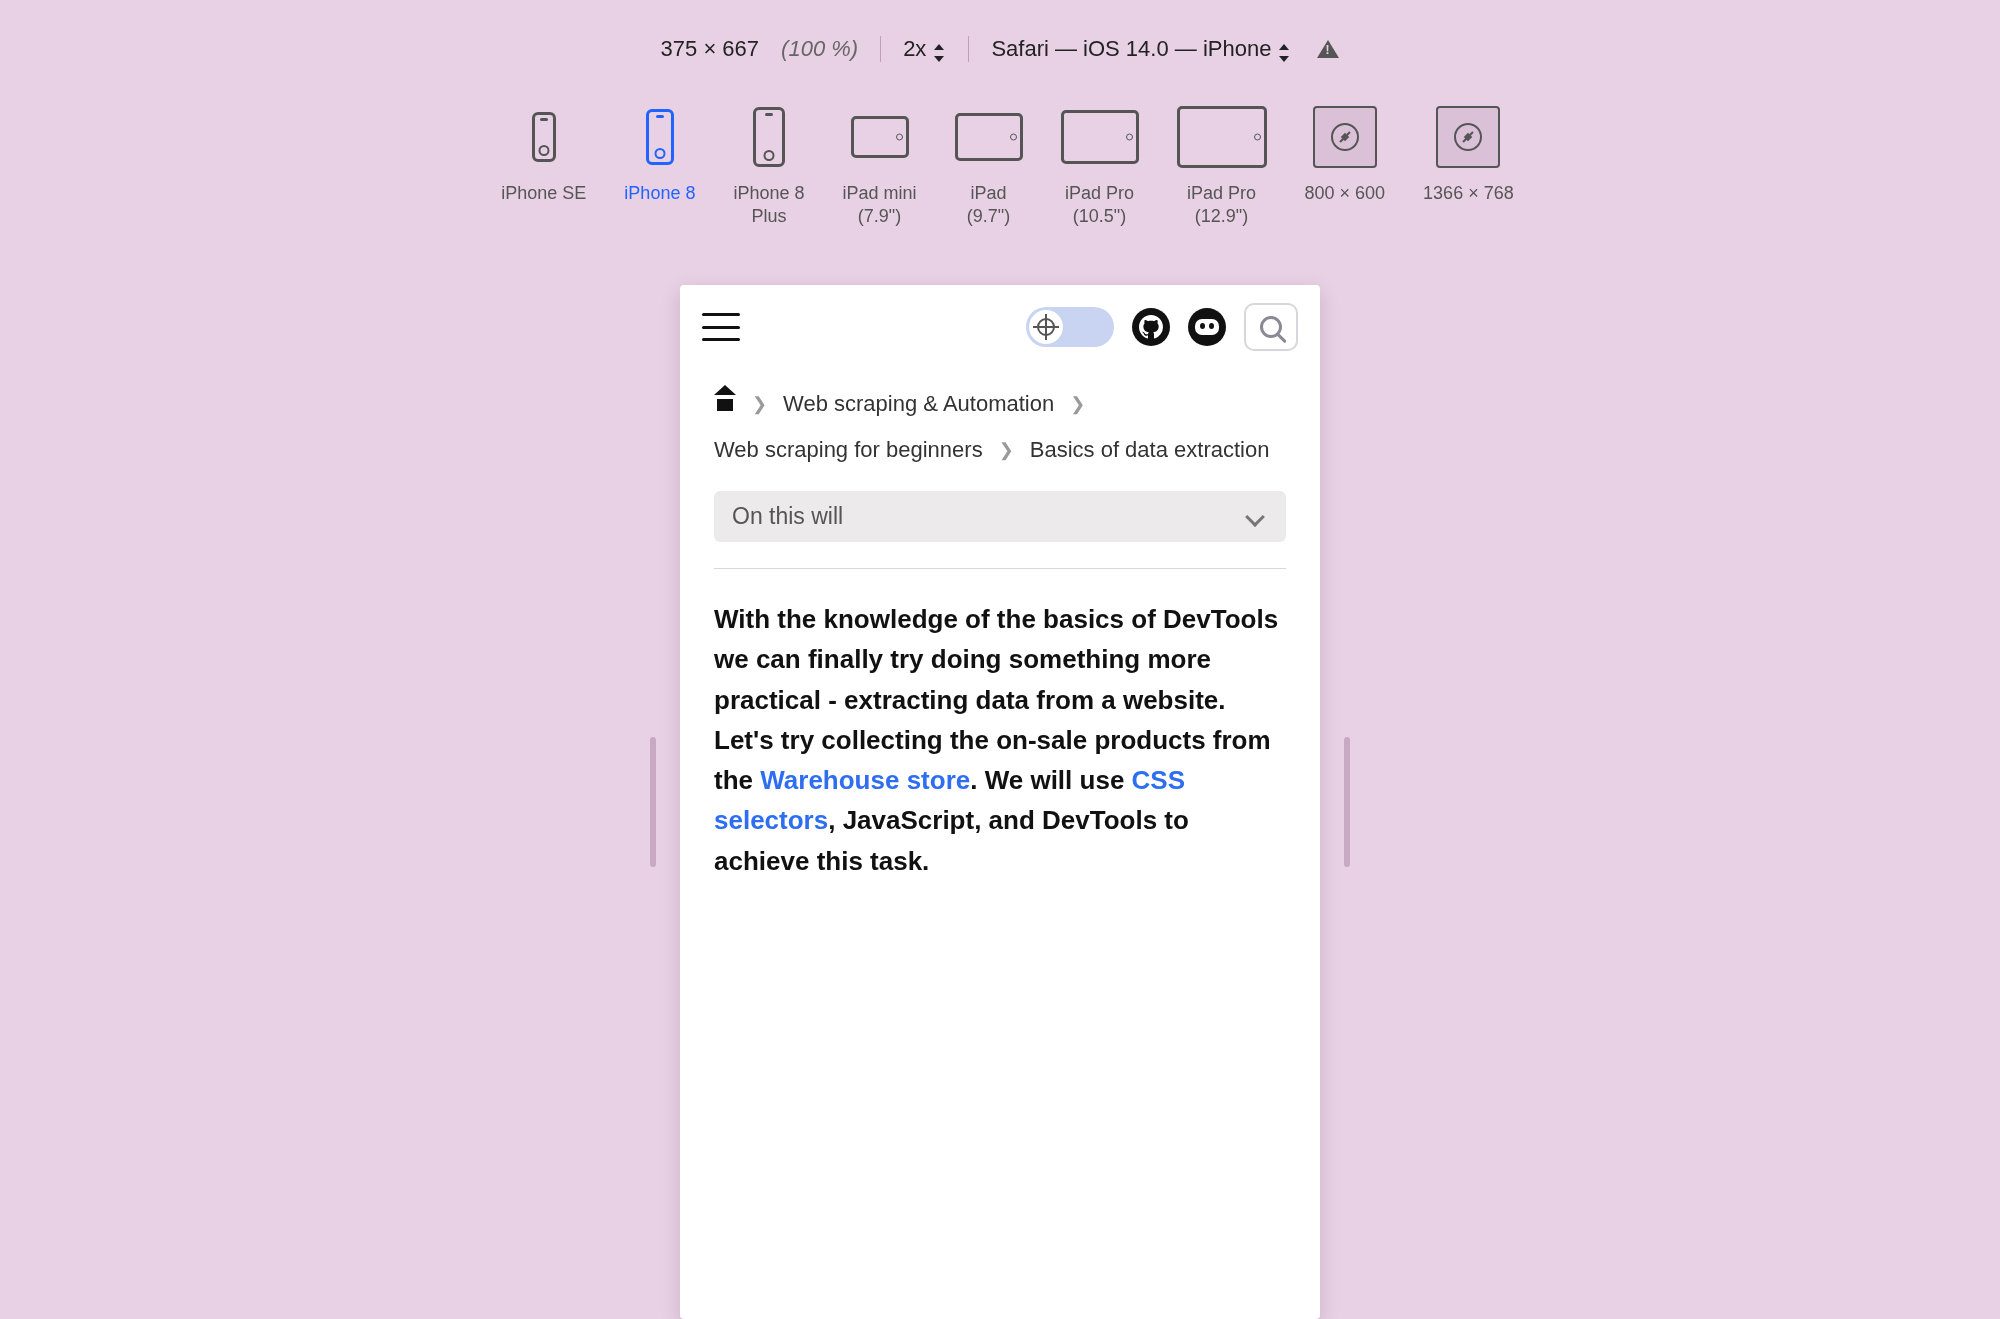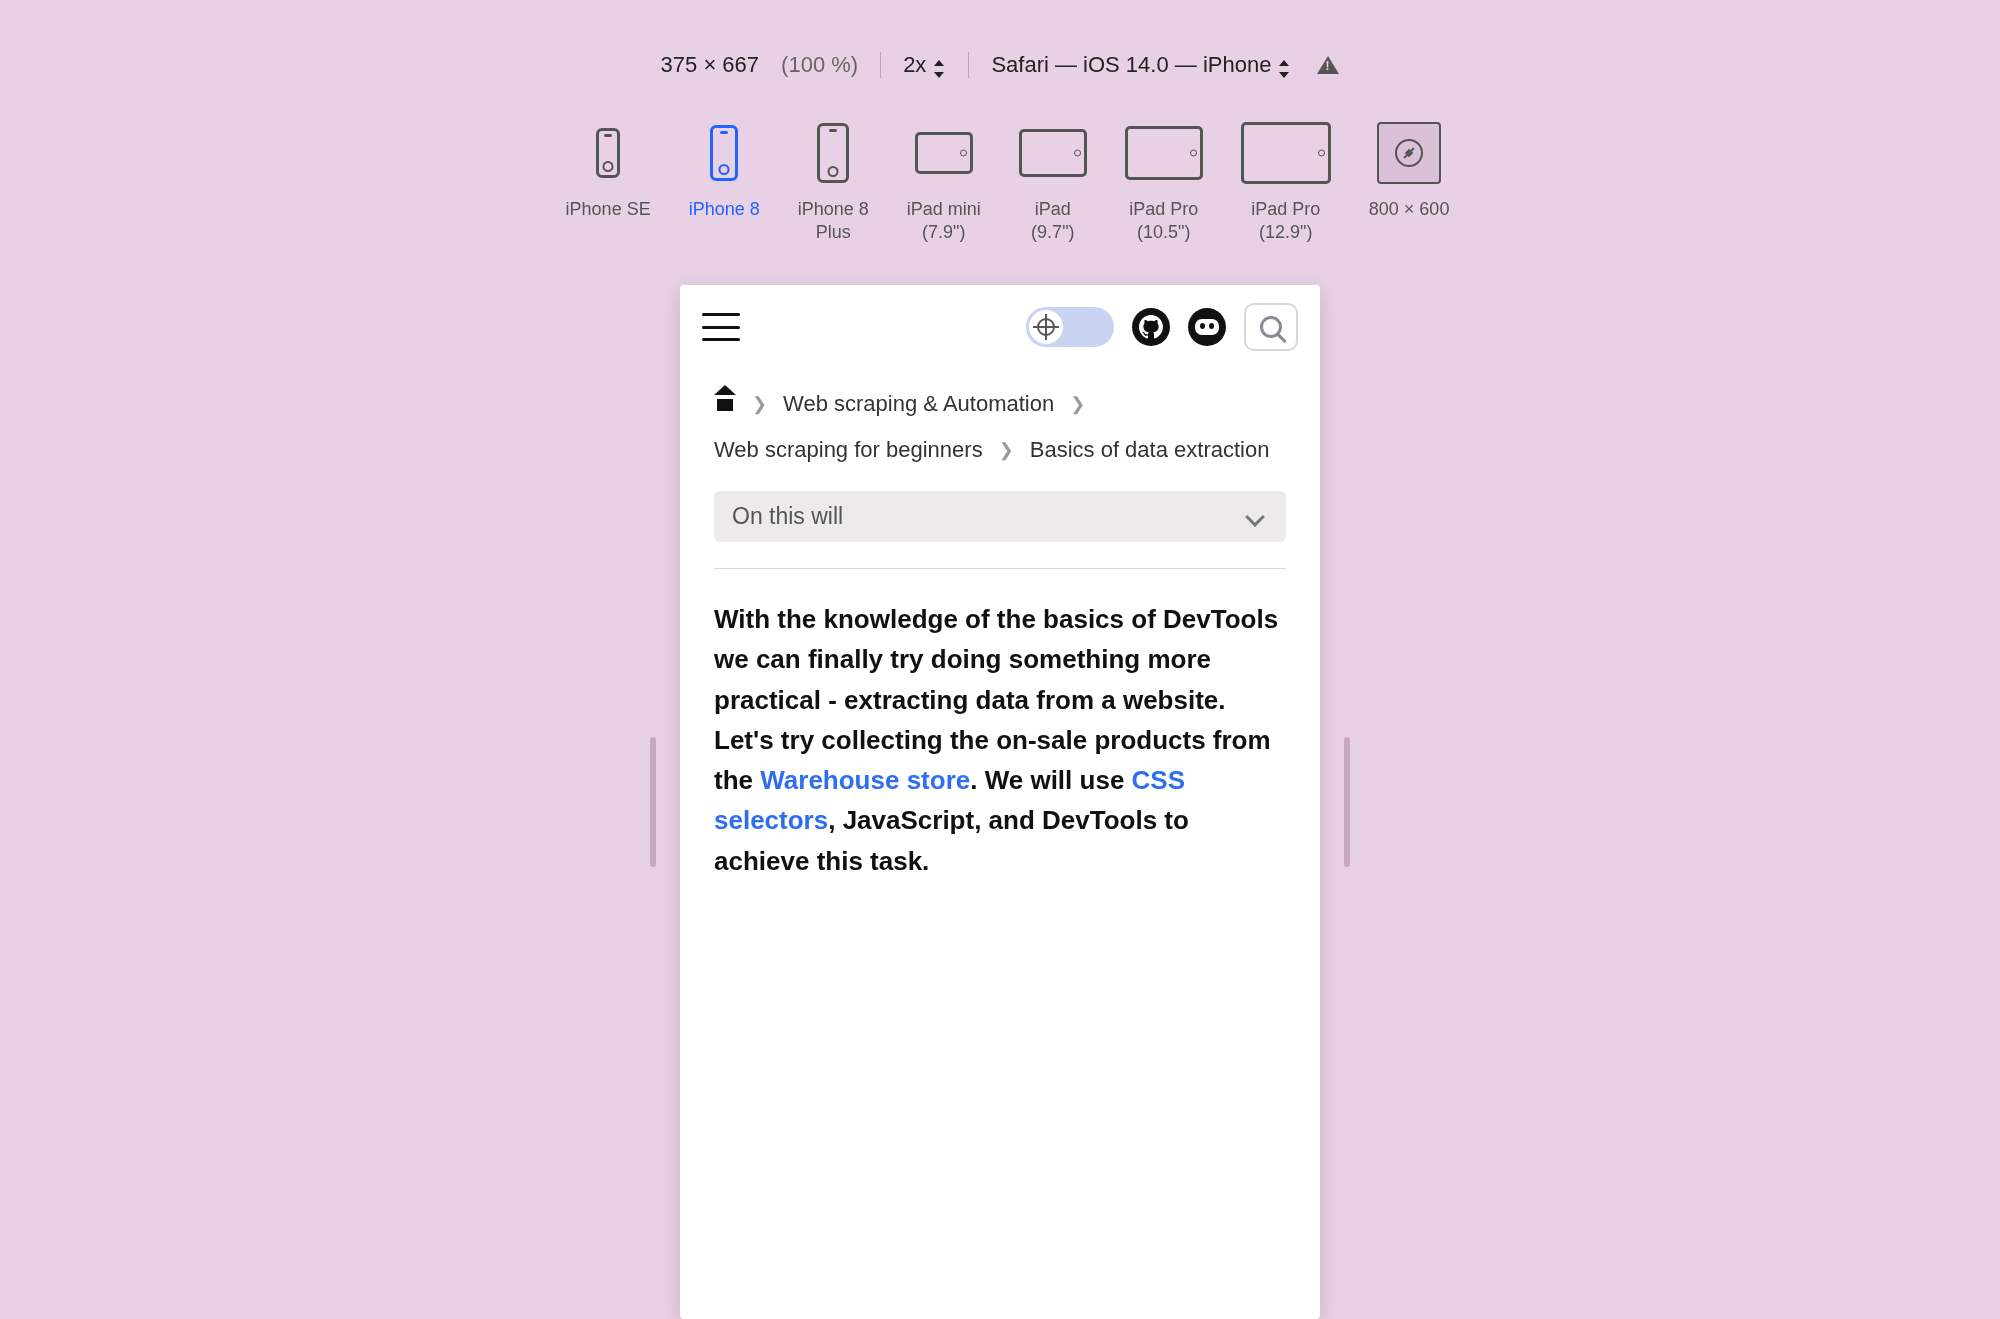--- a/index.html
+++ b/index.html
@@ -11,25 +11,25 @@
     overflow: hidden;
     position: relative;
   }
 
   
   .toolbar {
     display: flex;
     align-items: center;
     justify-content: center;
     gap: 22px;
-    padding-top: 52px;
+    padding-top: 36px;
     color: #222;
     font-size: 22px;
   }
-  .toolbar .dim { color: #666; }
+  .toolbar .dim { color: #666; font-style: italic; }
   .toolbar .sep { color: #b89; width: 1px; height: 26px; background: #c0a0bb; }
   .selwrap { display: flex; align-items: flex-end; gap: 6px; }
   .chevud {
     display: inline-block; width: 14px; height: 18px; position: relative;
   }
   .chevud::before, .chevud::after {
     content: ""; position: absolute; left: 2px; width: 0; height: 0;
     border-left: 5px solid transparent; border-right: 5px solid transparent;
   }
   .chevud::before { top: 0; border-bottom: 6px solid #222; }
@@ -227,20 +227,28 @@
 (12.9")</span>
   </div>
   <div class="device">
     <div class="icon-slot">
         <div class="respbox">
           <div class="compass"></div>
         </div>
       </div>
     <span>800 × 600</span>
   </div>
+  <div class="device">
+    <div class="icon-slot">
+        <div class="respbox">
+          <div class="compass"></div>
+        </div>
+      </div>
+    <span>1366 × 768</span>
+  </div>
 </div>
 
 <div class="frame-wrap">
   <div class="frame-handle l"></div>
   <div class="frame-handle r"></div>
   <div class="device-screen">
 
     <div class="navbar">
       <div class="hamburger">
         <span></span>

